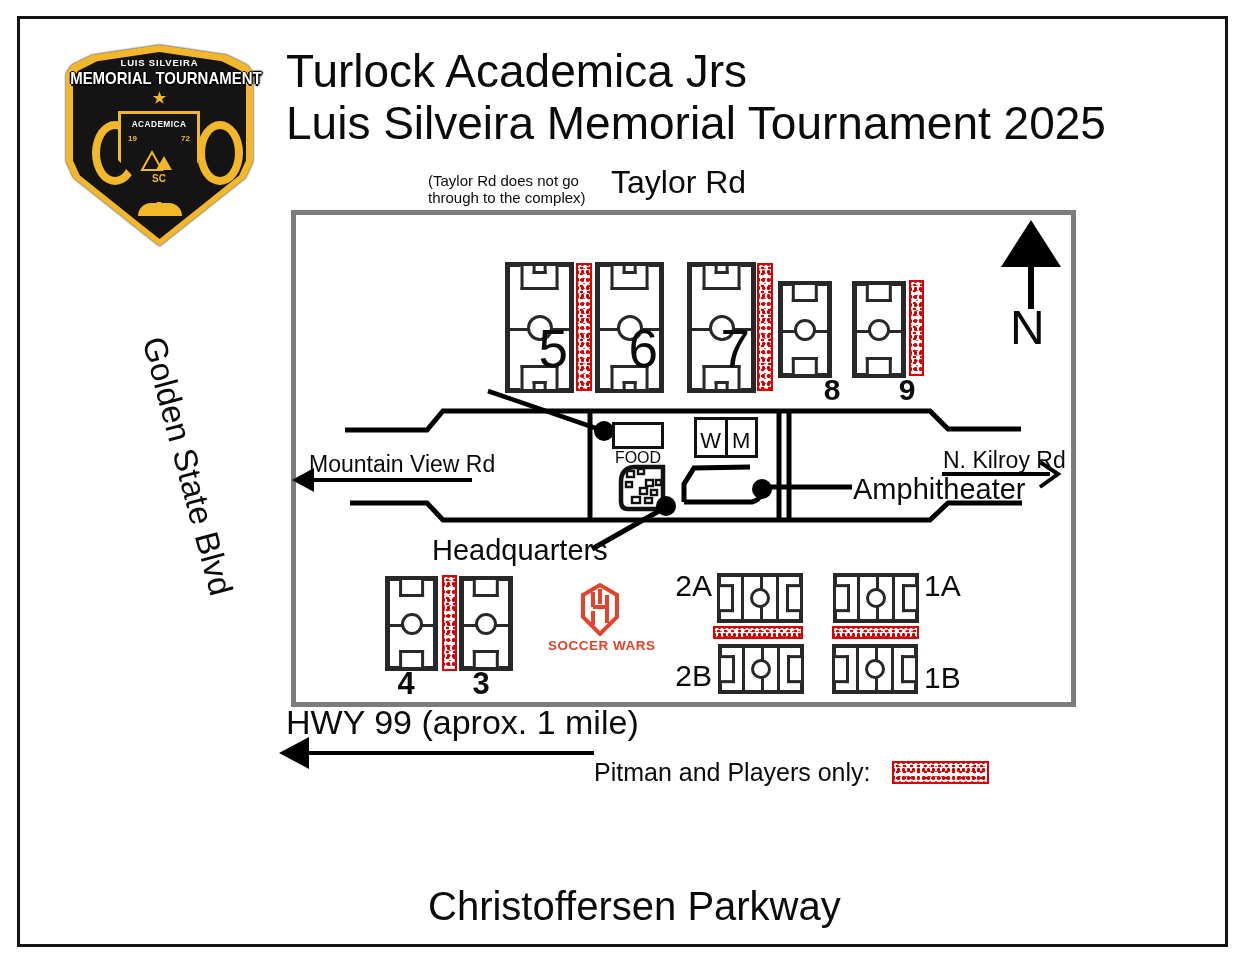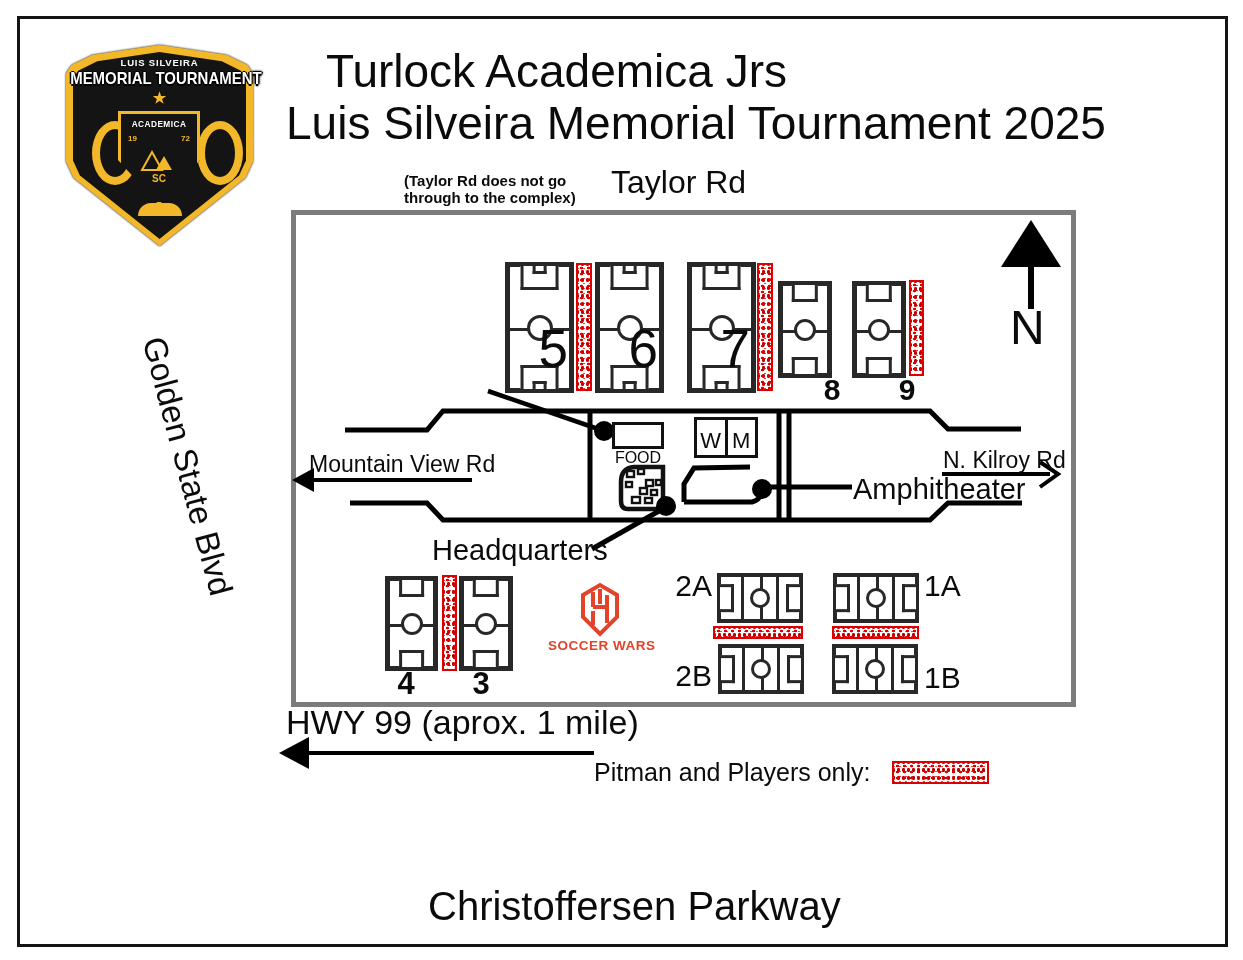--- a/index.html
+++ b/index.html
@@ -82,24 +82,24 @@
       <div class="btxt" style="top:20px;right:7px;left:auto;font-size:8px;color:#F3B82A;">72</div>
       <svg width="40" height="28" style="position:absolute;left:15px;top:30px;">
         <polygon points="6,26 16,8 26,26" fill="none" stroke="#F3B82A" stroke-width="2"></polygon>
         <polygon points="20,26 28,12 36,26" fill="#F3B82A"></polygon>
       </svg>
       <div class="btxt" style="top:59px;font-size:10px;color:#F3B82A;">SC</div>
     </div>
     <div class="cbase"></div>
   </div>
 
-  <div class="txt" style="left:286px;top:47px;font-size:46px;margin-left:40px;">Turlock Academica Jrs</div>
+  <div class="txt" style="left:286px;top:47px;font-size:46px;">Turlock Academica Jrs</div>
   <div class="txt" style="left:286px;top:99px;font-size:46px;">Luis Silveira Memorial Tournament 2025</div>
 
-  <div class="txt" style="left:404px;top:172px;font-size:15px;line-height:17px;font-weight:bold;">
+  <div class="txt" style="left:428px;top:172px;font-size:15px;line-height:17px;">
     <div>(Taylor Rd does not go</div>
     <div>through to the complex)</div>
   </div>
   <div class="txt" style="left:611px;top:166px;font-size:32px;">Taylor Rd</div>
   <div class="txt" style="left:22px;top:449px;width:330px;text-align:center;font-size:33px;transform:rotate(75deg);">Golden State Blvd</div>
   <div class="txt" style="left:286px;top:705px;font-size:34px;">HWY 99 (aprox. 1 mile)</div>
   <div class="txt" style="left:594px;top:759px;font-size:25px;">Pitman and Players only:</div>
   <div class="hatch" style="left:892px;top:761px;width:97px;height:23px;"></div>
   <div class="txt" style="left:428px;top:885px;font-size:40px;">Christoffersen Parkway</div>
 

